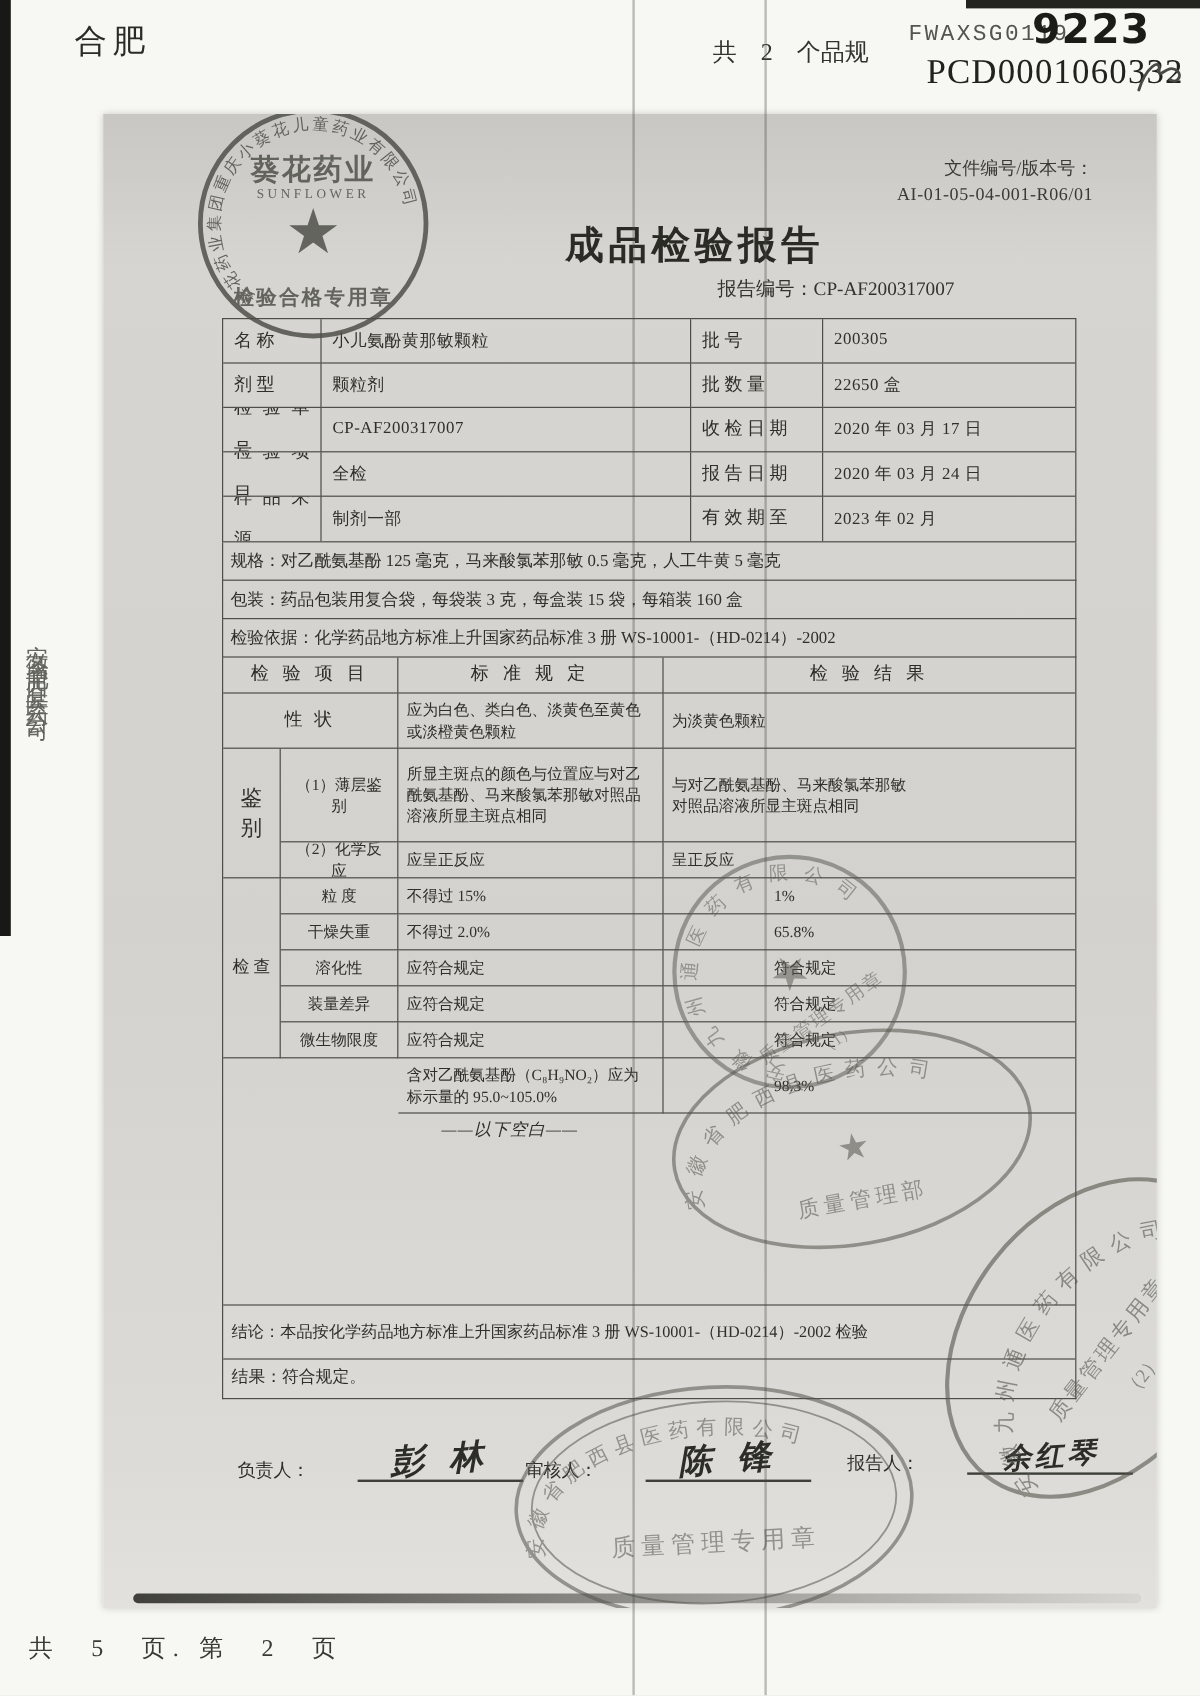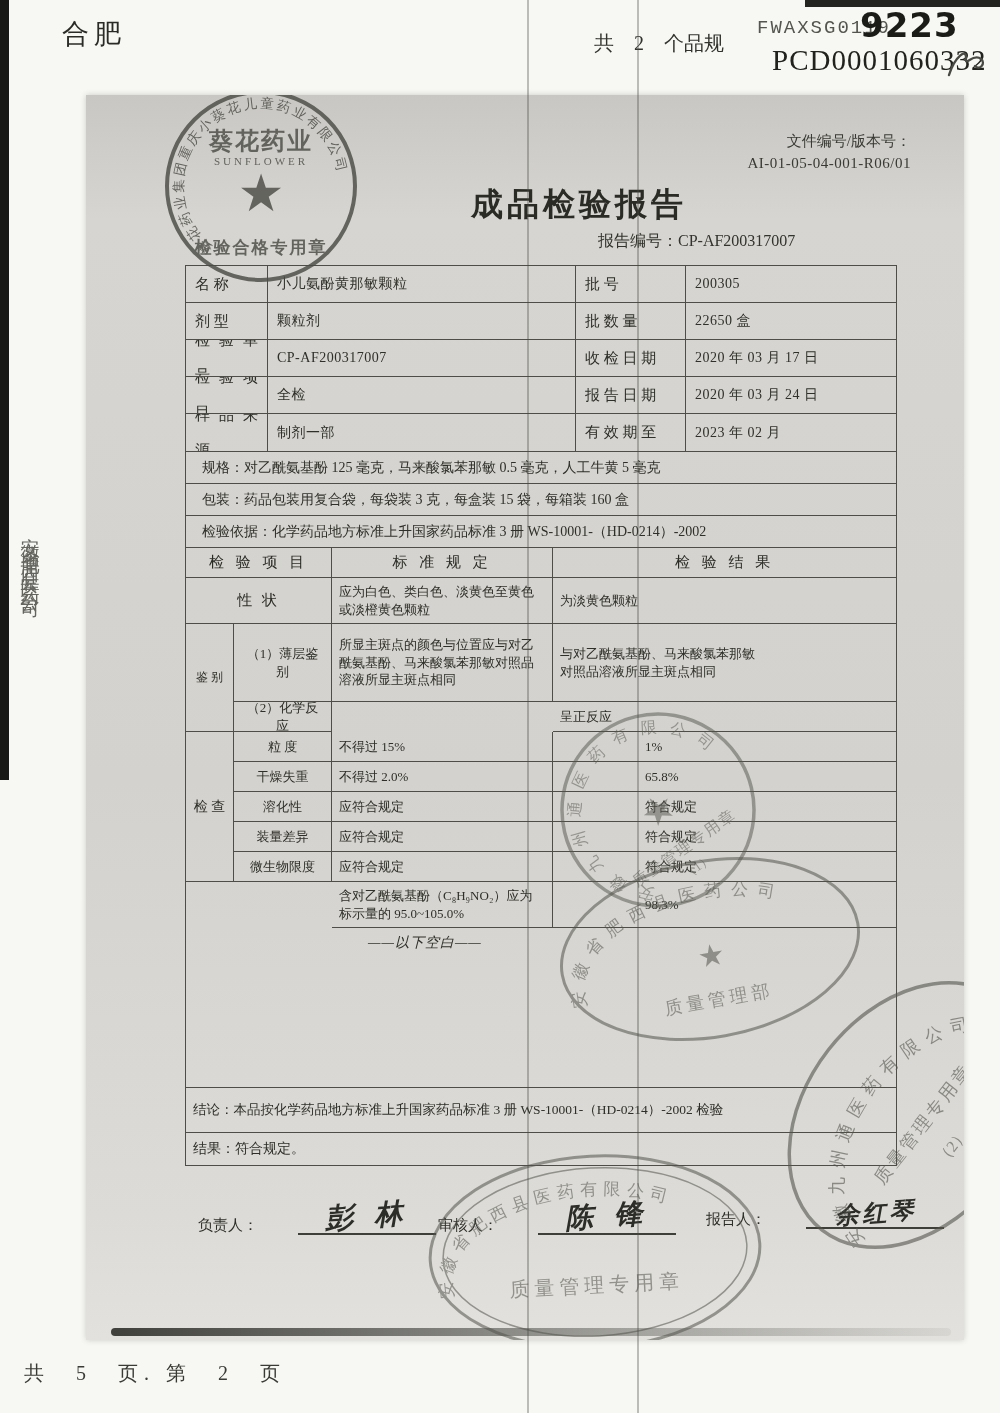--- a/index.html
+++ b/index.html
@@ -53,21 +53,21 @@
   }
   .info-grid > div { border-right:1px solid #4e4d47; border-bottom:1px solid #4e4d47;
     display:flex; align-items:center; overflow:hidden; }
   .info-grid > div:nth-child(4n) { border-right:none; }
   .info-grid > div:nth-child(n+17) { border-bottom:none; }
   .lbl { font-size:15px; color:#2f2f29; padding:0 9px; display:block !important;
          text-align:justify; text-align-last:justify; line-height:35px; }
   .val { font-size:14px; color:#30302a; padding-left:9px; letter-spacing:.5px; }
 
   .full-row { width:712px; box-sizing:border-box; border:1px solid #4e4d47; border-top:none;
-    height:32px; display:flex; align-items:center; font-size:14px; padding-left:16px; color:#2f2f29; }
+    height:32px; display:flex; align-items:center; font-size:14px; padding-left:6px; color:#2f2f29; }
 
   .test-grid {
     display:grid; width:712px; box-sizing:border-box;
     grid-template-columns:48px 98px 221px 1fr;
     grid-template-rows:30px 46px 78px 30px 30px 30px 30px 30px 30px 46px 160px 45px 32px;
     border:1px solid #4e4d47; border-top:none;
   }
   .c { border-right:1px solid #4e4d47; border-bottom:1px solid #4e4d47;
        font-size:13px; line-height:1.38; color:#2f2f29;
        display:flex; align-items:center; padding:2px 7px; box-sizing:border-box; overflow:hidden; }
@@ -206,25 +206,26 @@
 
       <div class="test-grid">
         <div class="c cc hd" style="grid-column:1/3;grid-row:1">检 验 项 目</div>
         <div class="c cc hd" style="grid-column:3;grid-row:1">标 准 规 定</div>
         <div class="c cc hd nbr" style="grid-column:4;grid-row:1">检 验 结 果</div>
 
         <div class="c" style="grid-column:3;grid-row:2">应为白色、类白色、淡黄色至黄色或淡橙黄色颗粒</div>
         <div class="c cc" style="grid-column:1/3;grid-row:2;font-size:15px;letter-spacing:3px">性 状</div>
         <div class="c nbr" style="grid-column:4;grid-row:2">为淡黄色颗粒</div>
 
-        <div class="c cc" style="grid-column:1;grid-row:3/5;font-size:12px">鉴 别</div>
+        <div class="c cc" style="grid-column:1;grid-row:3/5;font-size:18px">鉴 别</div>
         <div class="c cc" style="grid-column:2;grid-row:3">（1）薄层鉴别</div>
         <div class="c" style="grid-column:3;grid-row:3">所显主斑点的颜色与位置应与对乙酰氨基酚、马来酸氯苯那敏对照品溶液所显主斑点相同</div>
         <div class="c nbr narrow" style="grid-column:4;grid-row:3">与对乙酰氨基酚、马来酸氯苯那敏对照品溶液所显主斑点相同</div>
         <div class="c cc" style="grid-column:2;grid-row:4">（2）化学反应</div>
+        <div class="c" style="grid-column:3;grid-row:4">应呈正反应</div>
         <div class="c cc" style="grid-column:1;grid-row:5/10;font-size:14px">检 查</div>
 
         <div class="c nbr" style="grid-column:4;grid-row:4">呈正反应</div>
         <div class="c cc" style="grid-column:2;grid-row:5">粒 度</div>
         <div class="c" style="grid-column:3;grid-row:5">不得过 15%</div>
         <div class="c nbr ind" style="grid-column:4;grid-row:5">1%</div>
         <div class="c cc" style="grid-column:2;grid-row:6">干燥失重</div>
         <div class="c" style="grid-column:3;grid-row:6">不得过 2.0%</div>
         <div class="c nbr ind" style="grid-column:4;grid-row:6">65.8%</div>
         <div class="c cc" style="grid-column:2;grid-row:7">溶化性</div>

